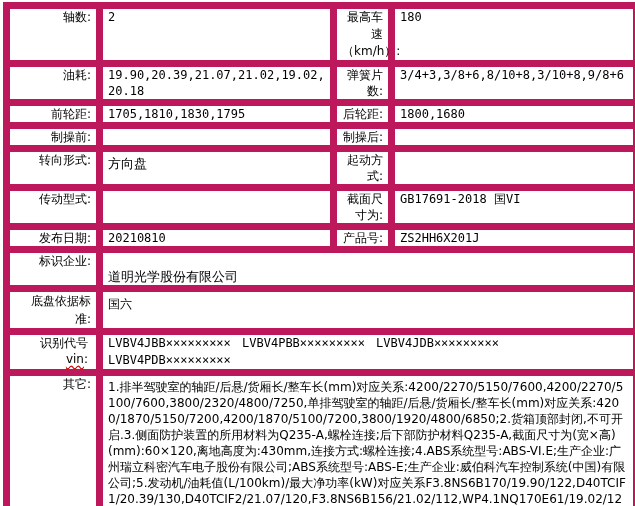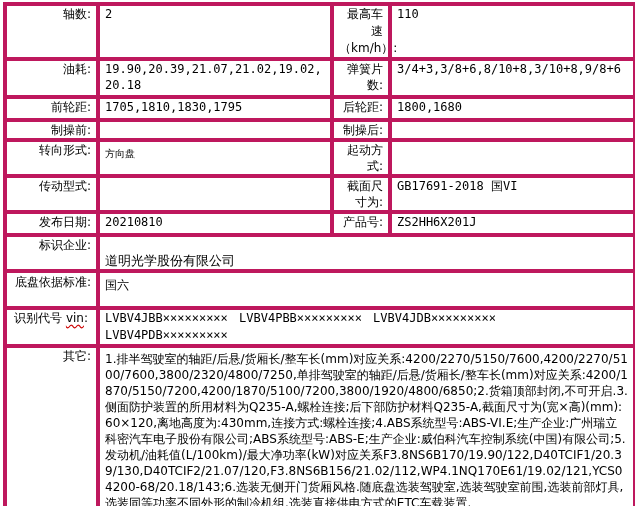--- a/index.html
+++ b/index.html
@@ -1,18 +1,18 @@
 <!DOCTYPE html>
 <html><head>
 <meta charset="utf-8">
 <style>
   html, body { margin: 0; padding: 0; background: #ffffff; }
   body { width: 635px; height: 506px; overflow: hidden; position: relative; font-family: "DejaVu Sans", sans-serif; color: #000; }
   table.spec { position: absolute; left: 3px; top: 2px; border-collapse: collapse; table-layout: fixed; width: 630px; }
-  table.spec td { border: 4px solid #be185d; padding: 0 5px; vertical-align: top; font-size: 12px; line-height: 16px; }
+  table.spec td { border: 7px solid #be185d; padding: 0 5px; vertical-align: top; font-size: 12px; line-height: 16px; }
   td.lbl { text-align: right; font-size: 13px; padding-top: 4px; padding-right: 12px; }
   td.val { padding-top: 5px; }
   .mono { font-family: "DejaVu Sans Mono", monospace; font-size: 11px; }
   .cn { font-family: "DejaVu Sans", sans-serif; font-size: 12px; }
   .vin-u { text-decoration: underline wavy #cc0000; text-underline-offset: 2px; }
   .other { font-size: 11.5px; line-height: 17.5px; padding-top: 3px !important; word-break: break-all; }
 </style>
 </head>
 <body>
 
@@ -21,21 +21,21 @@
     <col style="width:93px">
     <col style="width:234px">
     <col style="width:58px">
     <col style="width:245px">
   </colgroup>
   <tbody>
       <tr style="height:41px">
     <td class="lbl">轴数:</td>
     <td class="val mono">2</td>
     <td class="lbl" style="padding-right:5px;line-height:17px">最高车速（km/h）:</td>
-    <td class="val mono">110</td>
+    <td class="val mono">180</td>
   </tr>
   <tr style="height:38px">
     <td class="lbl">油耗:</td>
     <td class="val mono" style="word-break:break-all">19.90,20.39,21.07,21.02,19.02,20.18</td>
     <td class="lbl" style="padding-right:5px">弹簧片数:</td>
     <td class="val mono">3/4+3,3/8+6,8/10+8,3/10+8,9/8+6</td>
   </tr>
   <tr style="height:23px">
     <td class="lbl">前轮距:</td>
     <td class="val mono">1705,1810,1830,1795</td>
@@ -43,21 +43,21 @@
     <td class="val mono">1800,1680</td>
   </tr>
   <tr style="height:19px">
     <td class="lbl">制操前:</td>
     <td class="val"></td>
     <td class="lbl" style="padding-right:5px">制操后:</td>
     <td class="val"></td>
   </tr>
   <tr style="height:23px">
     <td class="lbl">转向形式:</td>
-    <td class="val cn" style="font-size:10px;padding-top:4px">方向盘</td>
+    <td class="val cn" style="font-size:13px;padding-top:4px">方向盘</td>
     <td class="lbl" style="padding-right:5px">起动方式:</td>
     <td class="val"></td>
   </tr>
   <tr style="height:23px">
     <td class="lbl">传动型式:</td>
     <td class="val"></td>
     <td class="lbl" style="padding-right:5px">截面尺寸为:</td>
     <td class="val mono">GB17691-2018 国VI</td>
   </tr>
   <tr style="height:23px">

